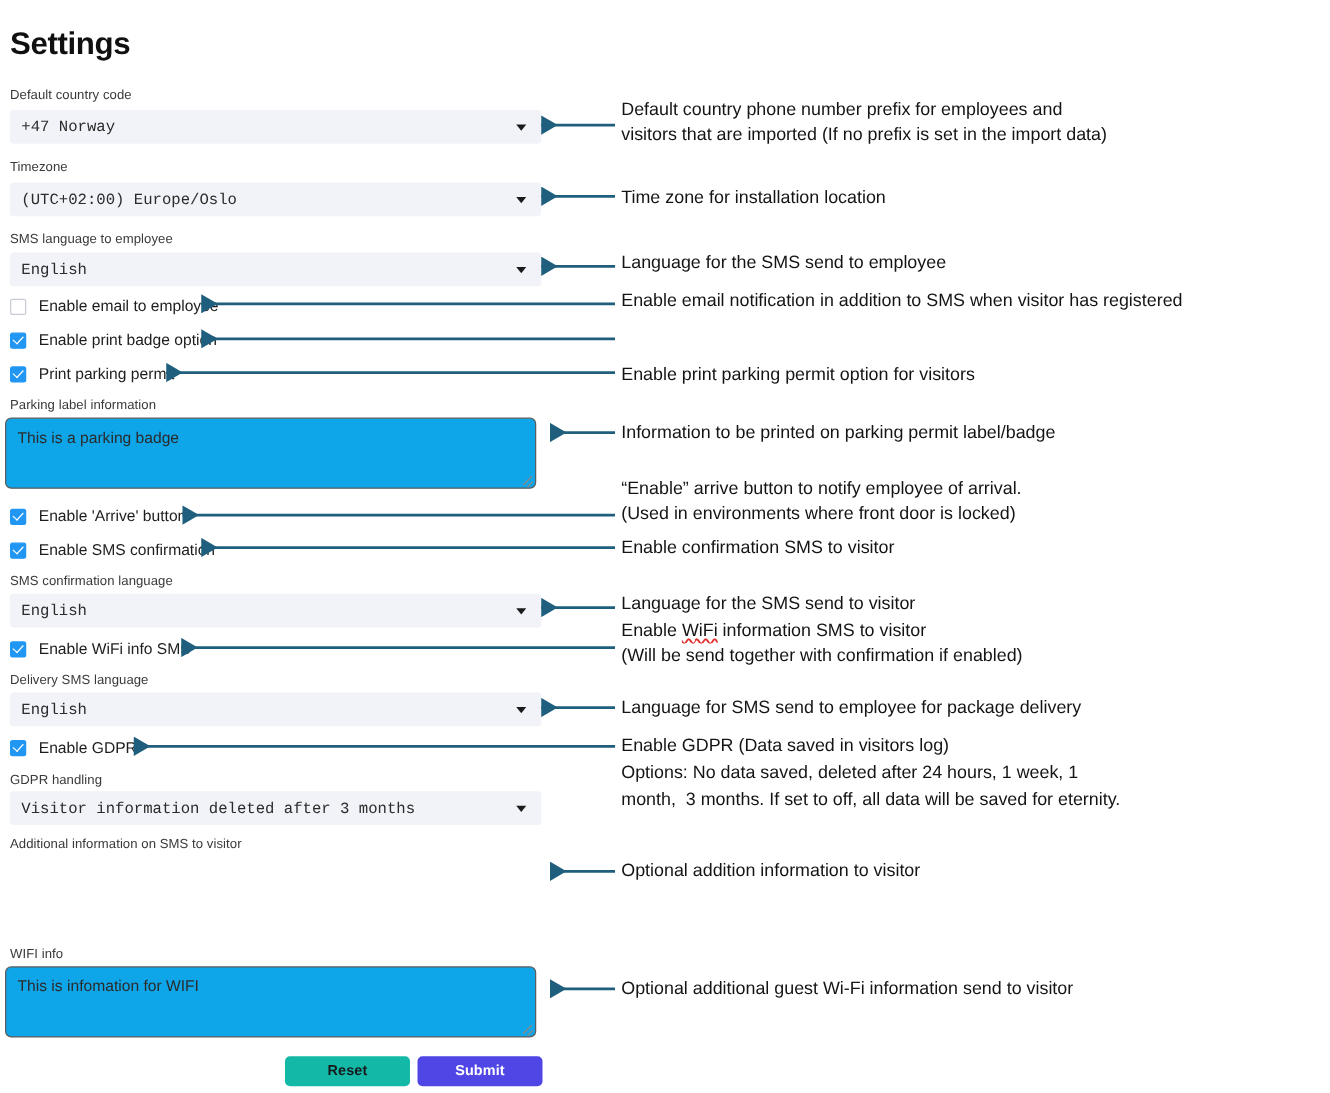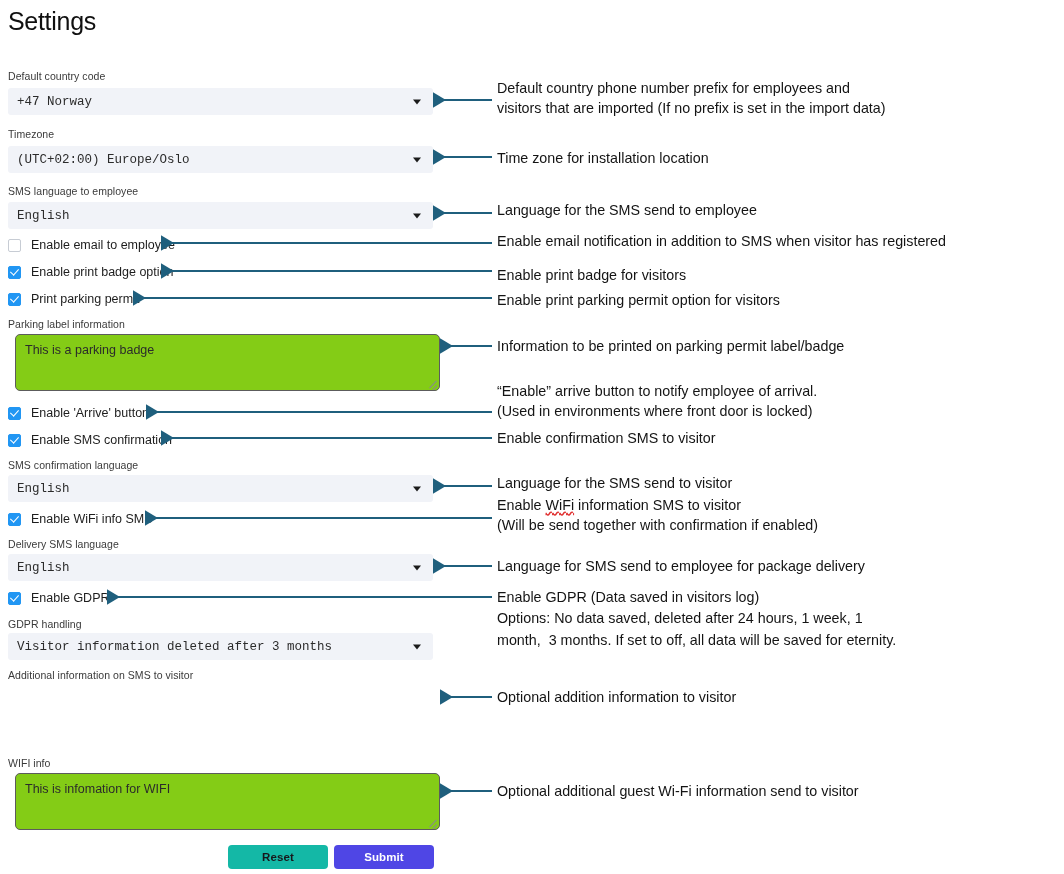--- a/index.html
+++ b/index.html
@@ -15,23 +15,23 @@
     overflow: hidden;
     font-family: "Liberation Sans", sans-serif;
     color: #111111;
     -webkit-font-smoothing: antialiased;
   }
 
   
   .page-title {
     position: absolute;
     left: 8px;
-    top: 6px;
+    top: 20px;
     font-size: 25px;
-    font-weight: normal;
+    font-weight: bold;
     letter-spacing: -0.3px;
     color: #101010;
     line-height: 1.2;
   }
 
   
   .form-col {
     position: absolute;
     left: 0;
     top: 0;
@@ -121,23 +121,23 @@
   .cb-label {
     margin-left: 10px;
     font-size: 12.5px;
     color: #1d1d1d;
     white-space: nowrap;
   }
 
   
   .textarea-box {
     position: absolute;
-    left: 15px;
+    left: 4px;
     width: 425px;
-    background: #84cc16;
+    background: #0ea5e9;
     border: 1px solid #5c5c5c;
     border-radius: 5px;
     box-sizing: border-box;
   }
   .textarea-box .ta-text {
     position: absolute;
     left: 9px;
     top: 7px;
     font-size: 12.5px;
     color: #2b2b2b;
@@ -370,21 +370,20 @@
 
   <div class="ann-text" style="left:497px; top:79px">Default country phone number prefix for employees and</div>
   <div class="ann-text" style="left:497px; top:99px">visitors that are imported (If no prefix is set in the import data)</div>
 
   <div class="ann-text" style="left:497px; top:149px">Time zone for installation location</div>
 
   <div class="ann-text" style="left:497px; top:201px">Language for the SMS send to employee</div>
 
   <div class="ann-text" style="left:497px; top:232px">Enable email notification in addition to SMS when visitor has registered</div>
 
-  <div class="ann-text" style="left:497px; top:266px">Enable print badge for visitors</div>
 
   <div class="ann-text" style="left:497px; top:291px">Enable print parking permit option for visitors</div>
 
   <div class="ann-text" style="left:497px; top:337px">Information to be printed on parking permit label/badge</div>
 
   <div class="ann-text" style="left:497px; top:382px">“Enable” arrive button to notify employee of arrival.</div>
   <div class="ann-text" style="left:497px; top:402px">(Used in environments where front door is locked)</div>
 
   <div class="ann-text" style="left:497px; top:429px">Enable confirmation SMS to visitor</div>
 

